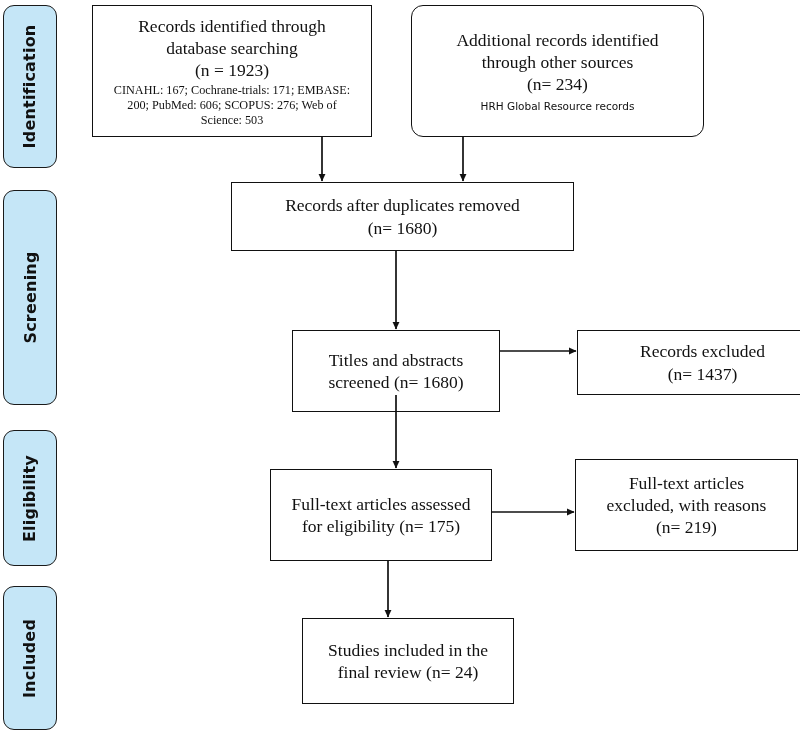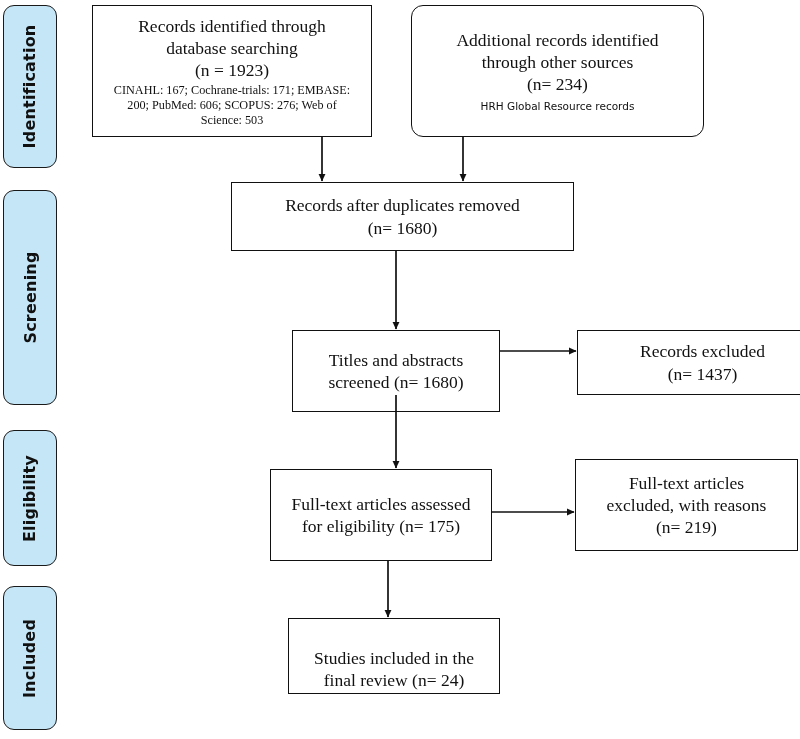--- a/index.html
+++ b/index.html
@@ -137,21 +137,21 @@
     <div class="line">Full-text articles assessed
 for eligibility (n= 175)</div>
   </div>
 
   <div class="flow-box" style="left:575px; top:447px; width:223px; height:92px;margin-top:12px;">
     <div class="line">Full-text articles
 excluded, with reasons
 (n= 219)</div>
   </div>
 
-  <div class="flow-box" style="left:288px; top:618px; width:212px; height:76px;justify-content:flex-end;">
+  <div class="flow-box" style="left:302px; top:618px; width:212px; height:86px;">
     <div class="line">Studies included in the
 final review (n= 24)</div>
   </div>
 
   <svg class="connector-layer" viewBox="0 0 800 739" width="800" height="739">
     <defs>
       <marker id="arrowhead" markerWidth="9" markerHeight="9" refX="7.4" refY="4" orient="auto" markerUnits="userSpaceOnUse">
         <path d="M0,0.4 L8,4 L0,7.6 z" fill="#111111"></path>
       </marker>
     </defs>

